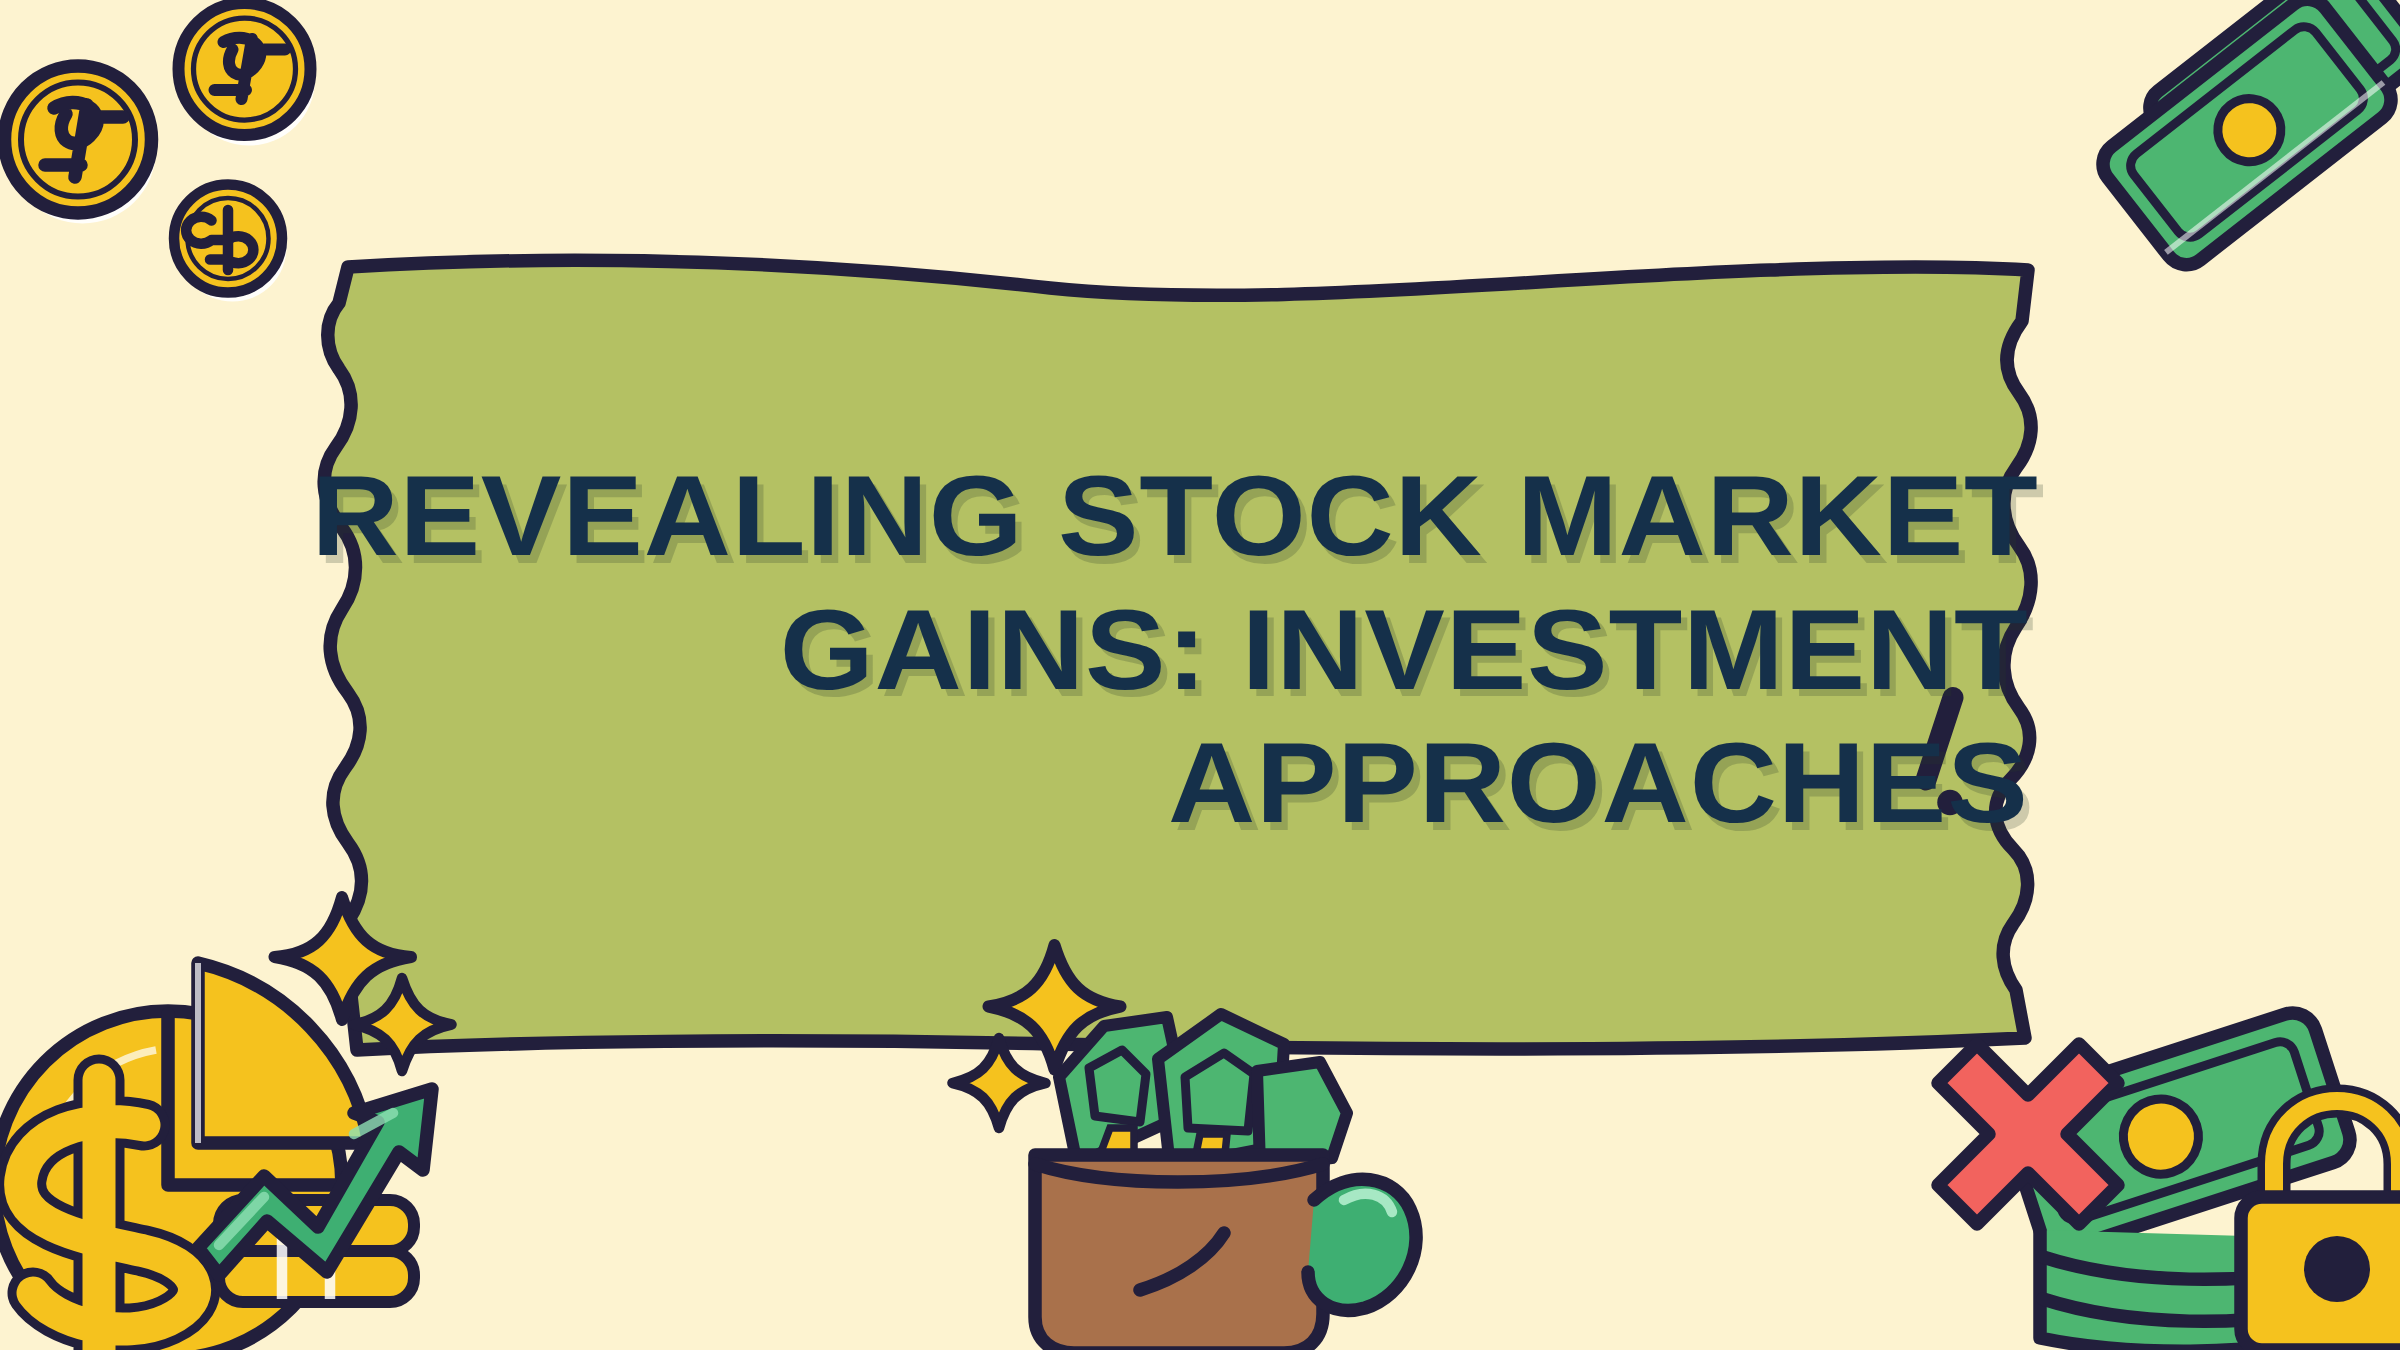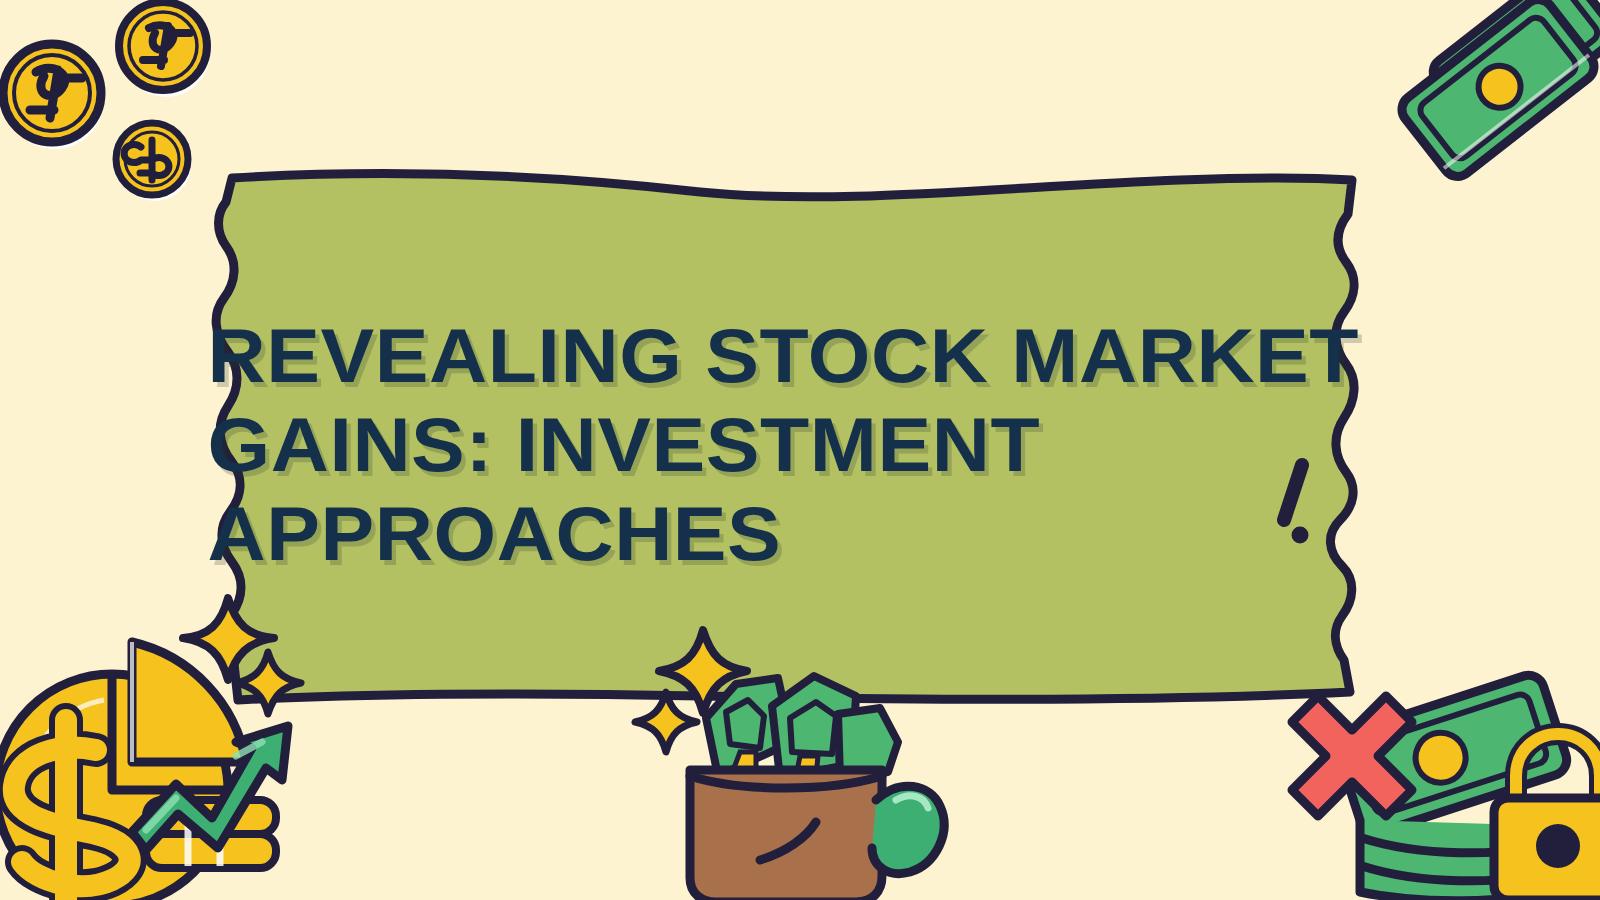--- a/index.html
+++ b/index.html
@@ -20,23 +20,23 @@
     top: 0; left: 0;
     width: 1600px;
     height: 900px;
   }
   .layer svg { display: block; width: 1600px; height: 900px; }
 
   
   #title-block {
     position: absolute;
     left: 240px;
-    top: 311px;
+    top: 300px;
     width: 1080px;
-    text-align: left;
+    text-align: right;
     z-index: 40;
     pointer-events: none;
   }
   .title-line {
     font-family: "Liberation Sans", sans-serif;
     font-weight: bold;
     font-size: 76px;
     line-height: 89px;
     letter-spacing: 0.5px;
     color: #15304A;

